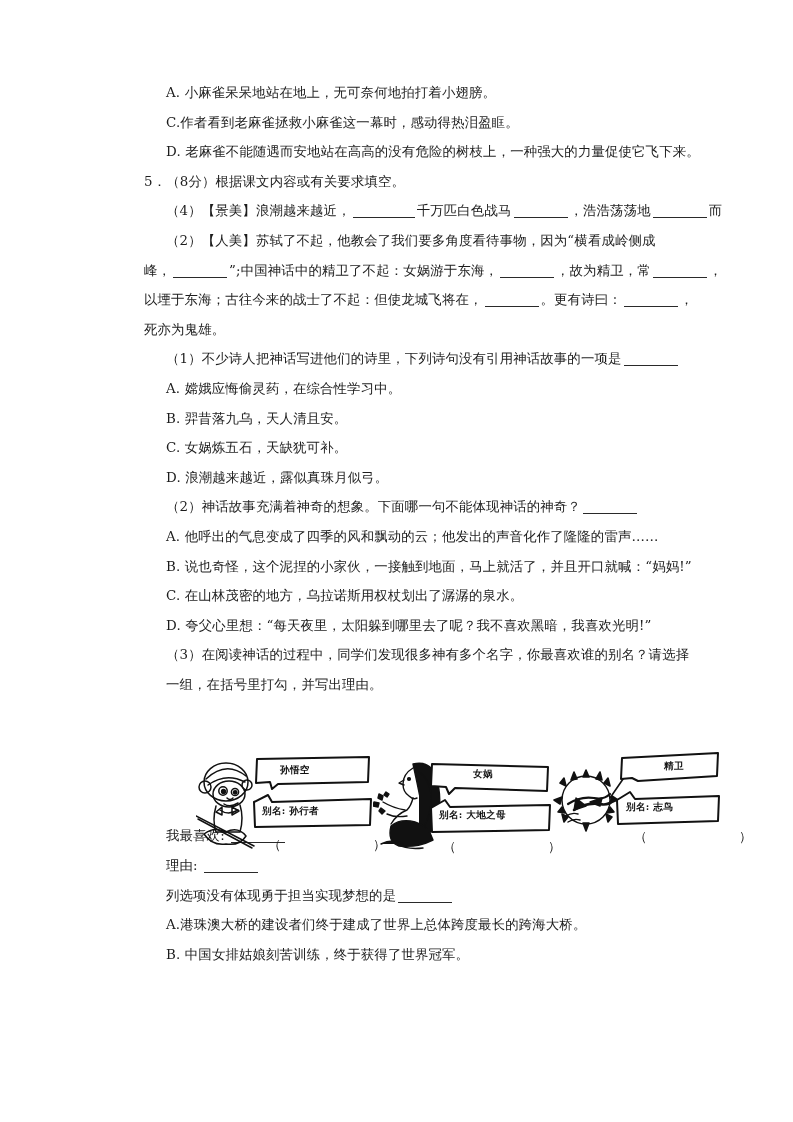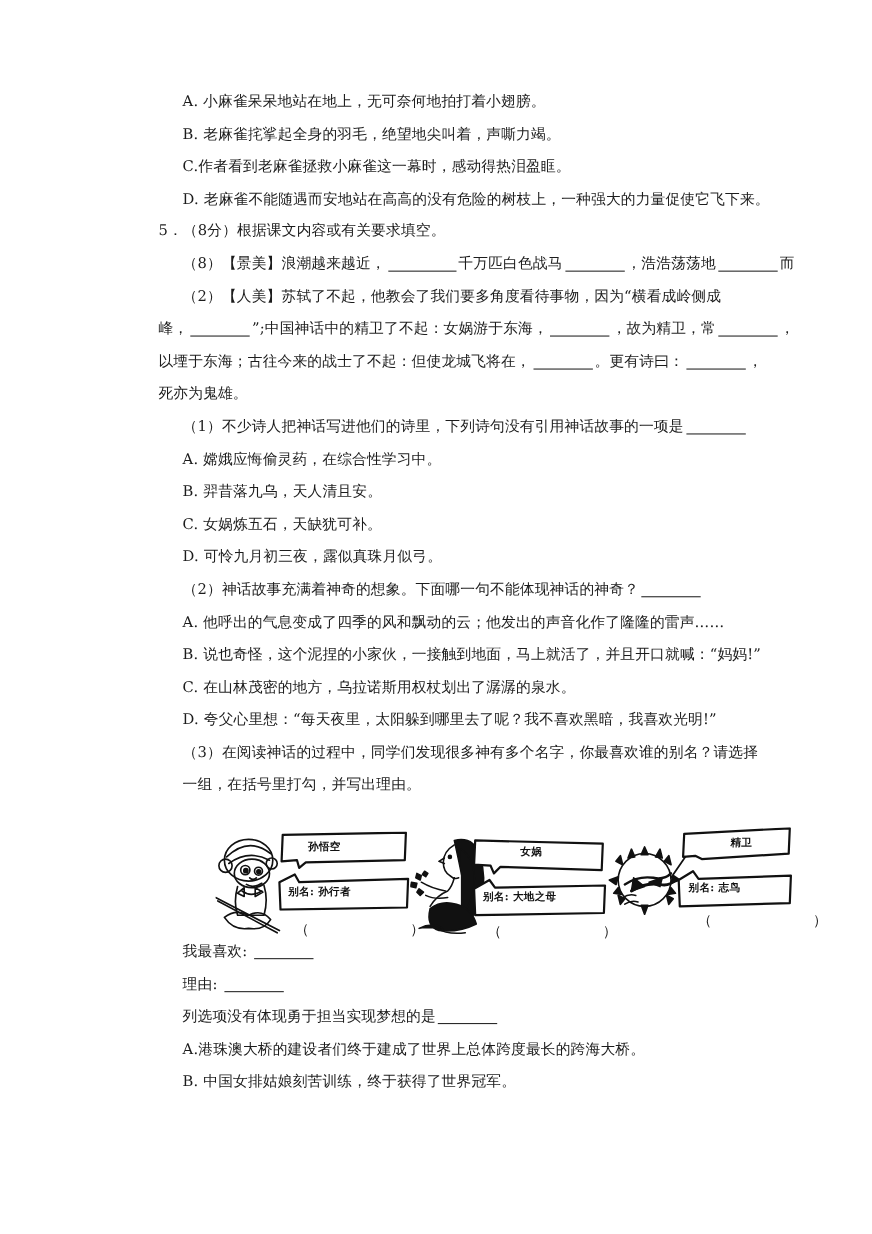--- a/index.html
+++ b/index.html
@@ -99,35 +99,32 @@
 <body>
 
 <div class="page">
 
   <div class="content">
 
     <div class="line opt">
       <span>A. 小麻雀呆呆地站在地上，无可奈何地拍打着小翅膀。</span>
     </div>
     <div class="line opt">
-      <span>B. 老麻雀挓挲起全身的羽毛，绝望地尖叫着，声嘶力竭。</span>
-    </div>
-    <div class="line opt">
       <span>C.作者看到老麻雀拯救小麻雀这一幕时，感动得热泪盈眶。</span>
     </div>
     <div class="line opt">
       <span>D. 老麻雀不能随遇而安地站在高高的没有危险的树枝上，一种强大的力量促使它飞下来。</span>
     </div>
 
     <div class="line qnum" style="padding-left:0">
       <span>5．（8分）根据课文内容或有关要求填空。</span>
     </div>
 
     <div class="line sub">
-      <span>（8）【景美】浪潮越来越近，</span><span class="blank b-lg"></span><span>千万匹白色战马</span><span class="blank b-md"></span><span>，浩浩荡荡地</span><span class="blank b-md"></span><span>而</span>
+      <span>（4）【景美】浪潮越来越近，</span><span class="blank b-lg"></span><span>千万匹白色战马</span><span class="blank b-md"></span><span>，浩浩荡荡地</span><span class="blank b-md"></span><span>而</span>
     </div>
 
 
     <div class="line sub">
       <span>（2）【人美】苏轼了不起，他教会了我们要多角度看待事物，因为“横看成岭侧成</span>
     </div>
 
     <div class="line cont">
       <span>峰，</span><span class="blank b-md"></span><span>”;中国神话中的精卫了不起：女娲游于东海，</span><span class="blank b-md"></span><span>，故为精卫，常</span><span class="blank b-md"></span><span>，</span>
     </div>
@@ -147,21 +144,21 @@
     <div class="line opt">
       <span>A. 嫦娥应悔偷灵药，在综合性学习中。</span>
     </div>
     <div class="line opt">
       <span>B. 羿昔落九乌，天人清且安。</span>
     </div>
     <div class="line opt">
       <span>C. 女娲炼五石，天缺犹可补。</span>
     </div>
     <div class="line opt">
-      <span>D. 可怜九月初三夜，露似真珠月似弓。</span>
+      <span>D. 浪潮越来越近，露似真珠月似弓。</span>
     </div>
 
     <div class="line sub">
       <span>（2）神话故事充满着神奇的想象。下面哪一句不能体现神话的神奇？</span><span class="blank b-md"></span>
     </div>
     <div class="line optwide" style="padding-left:22px">
       <span>A. 他呼出的气息变成了四季的风和飘动的云；他发出的声音化作了隆隆的雷声……</span>
     </div>
     <div class="line optwide" style="padding-left:22px">
       <span>B. 说也奇怪，这个泥捏的小家伙，一接触到地面，马上就活了，并且开口就喊：“妈妈!”</span>

